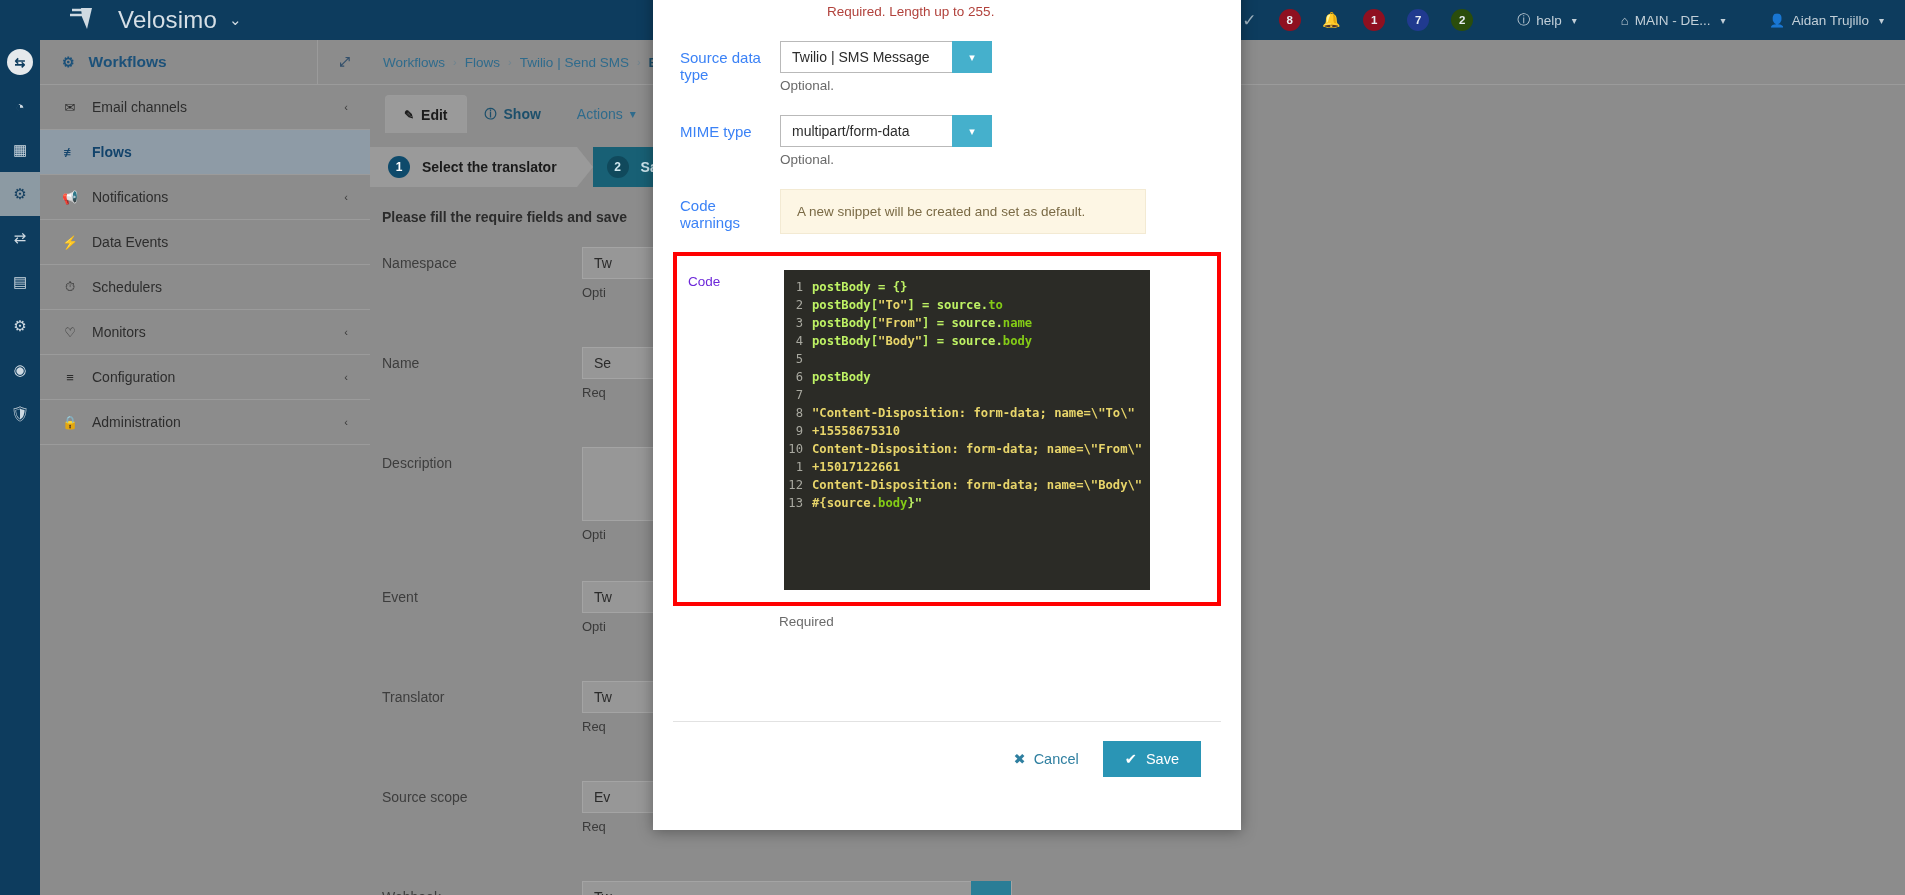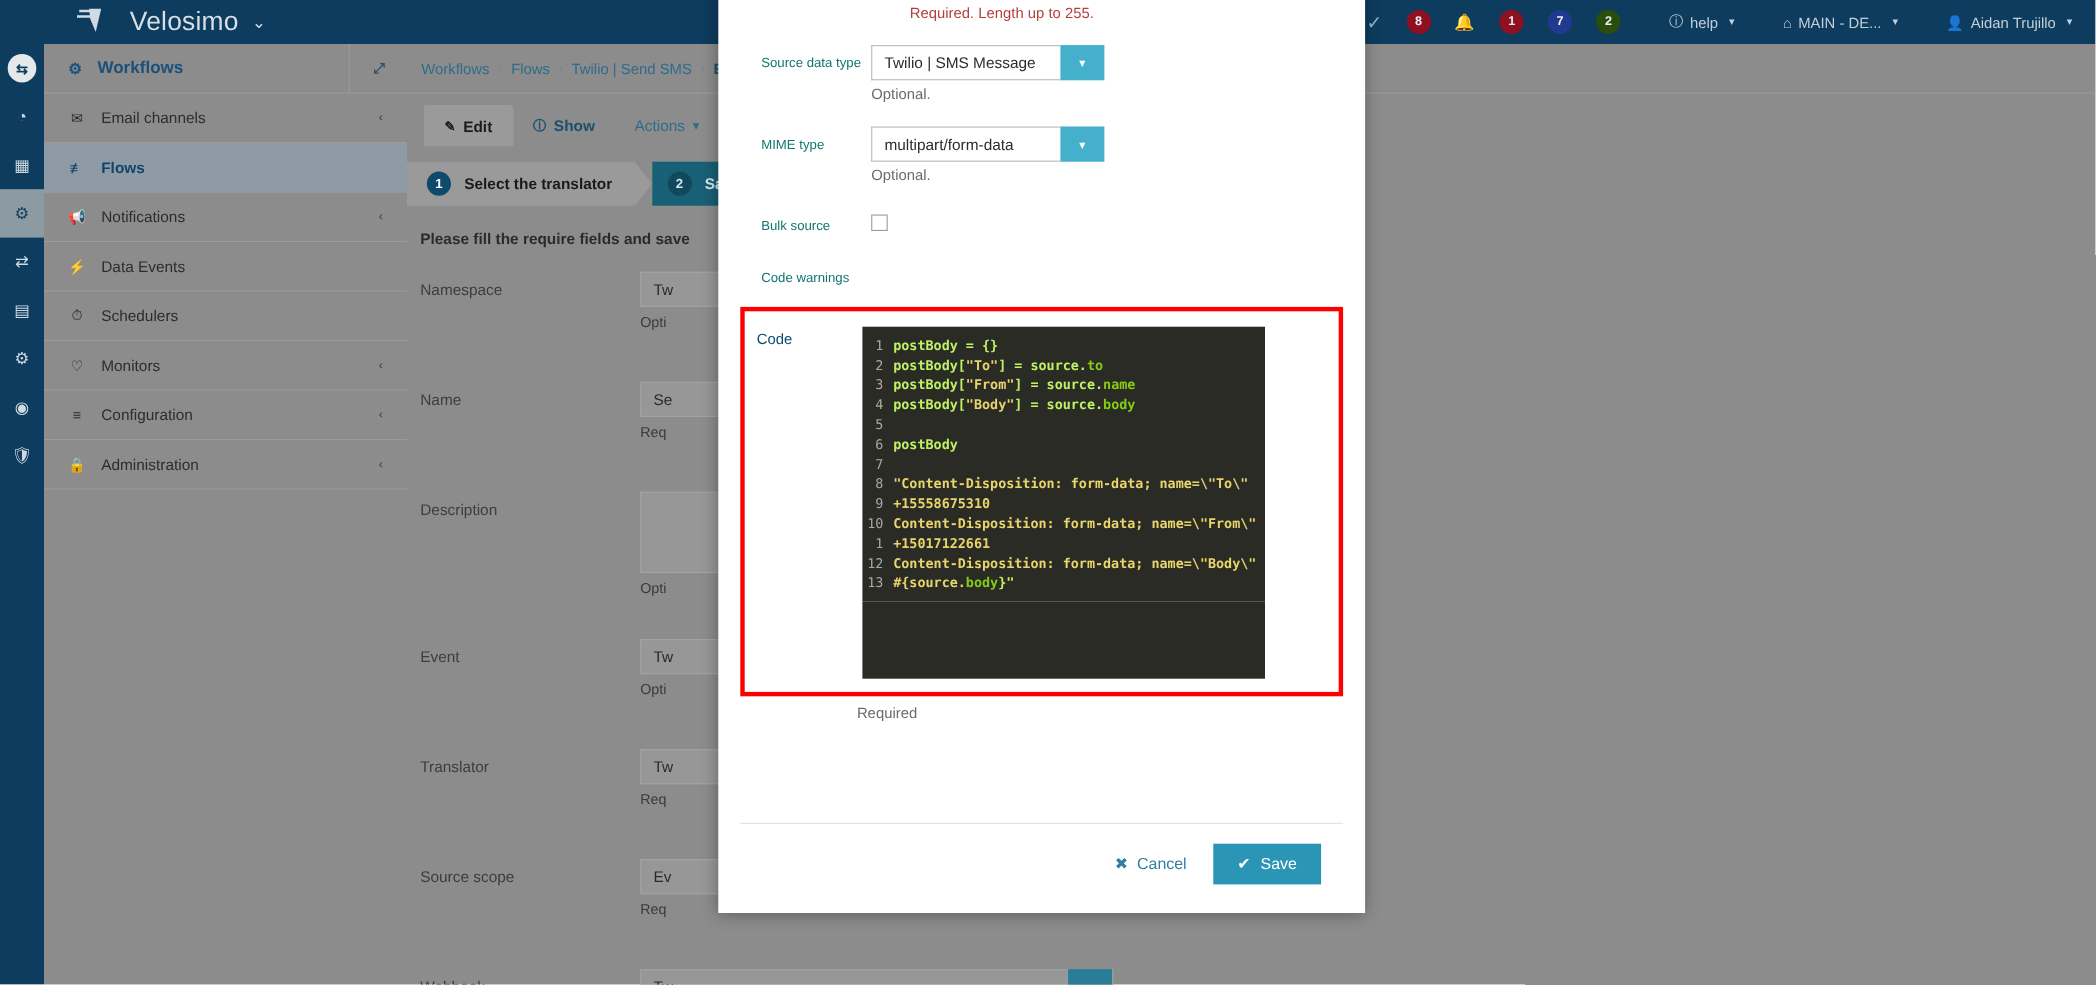--- a/index.html
+++ b/index.html
@@ -167,22 +167,22 @@
     width: 588px; height: 900px;
     background: #ffffff; z-index: 10;
     box-shadow: 0 2px 14px rgba(0,0,0,.35);
   }
   .modal-body { padding: 0 20px; }
   .err-note {
     color: #b1413b; font-size: 13.5px; margin: 74px 0 0 154px;
   }
   .frow { display: flex; align-items: flex-start; margin-top: 22px; }
   .flabel {
-    width: 100px; font-size: 12px; color: #0f766e; padding-top: 8px;
-    line-height: 17px; flex: none; margin-left: 19px;
+    width: 100px; font-size: 15px; color: #3b82f6; padding-top: 8px;
+    line-height: 17px; flex: none; margin-left: 7px;
   }
   .fctrl { flex: 1; }
   .select-wrap { display: flex; width: 212px; }
   .select-box {
     flex: 1; height: 32px; border: 1px solid #b9b9b9; border-right: none;
     background: #fff; display: flex; align-items: center; padding-left: 11px;
     font-size: 14px; color: #2c2c2c;
   }
   .select-btn {
     width: 40px; height: 32px; background: #45b0cc;
@@ -199,21 +199,21 @@
     padding: 14px 16px; font-size: 13.5px; color: #7a6a45;
     width: 366px;
   }
 
   
   .code-section {
     position: relative; margin-top: 18px;
     border: 4px solid #ff0000; padding: 14px 12px 12px 6px;
     display: flex;
   }
-  .code-label { width: 96px; font-size: 13.5px; color: #0c4a6e; padding-top: 4px; margin-left: 5px;}
+  .code-label { width: 96px; font-size: 13.5px; color: #6d28d9; padding-top: 4px; margin-left: 5px;}
   .code-area {
     width: 366px; background: #2b2b26; padding: 8px 0 8px 0;
     font-family: "DejaVu Sans Mono", monospace;
   }
   .cline { display: flex; font-size: 12.2px; line-height: 18px; font-weight: bold; white-space: pre; }
   .cnum { width: 28px; text-align: right; color: #a9a9a0; padding-right: 9px; font-weight: normal; flex: none; }
   .ctext { color: #bef264; }
   .s-str { color: #e8d56a; }
   .s-prop { color: #84cc16; }
   .code-required { font-size: 13.5px; color: #6a6a6a; margin-top: 8px; margin-left: 106px; }
@@ -495,29 +495,26 @@
         <div class="flabel">MIME type</div>
         <div class="fctrl">
           <div class="select-wrap">
             <div class="select-box">multipart/form-data</div>
             <div class="select-btn">▾</div>
           </div>
           <div class="fhelp">Optional.</div>
         </div>
       </div>
 
-      <div class="frow">
-        <div class="flabel">Bulk source</div>
-        <div class="fctrl">
-          <div class="chk"></div>
-        </div>
-      </div>
 
       <div class="frow">
         <div class="flabel">Code warnings</div>
+        <div class="fctrl">
+          <div class="warnbox">A new snippet will be created and set as default.</div>
+        </div>
       </div>
 
       <div class="code-section">
         <div class="code-label">Code</div>
         <div>
           <div class="code-area" id="code-area">
               <div class="cline"><span class="cnum">1</span><span><span class="ctext">postBody = {}</span></span></div>
               <div class="cline"><span class="cnum">2</span><span><span class="ctext">postBody[</span><span class="s-str">"To"</span><span class="ctext">] = source.</span><span class="s-prop">to</span></span></div>
               <div class="cline"><span class="cnum">3</span><span><span class="ctext">postBody[</span><span class="s-str">"From"</span><span class="ctext">] = source.</span><span class="s-prop">name</span></span></div>
               <div class="cline"><span class="cnum">4</span><span><span class="ctext">postBody[</span><span class="s-str">"Body"</span><span class="ctext">] = source.</span><span class="s-prop">body</span></span></div>

